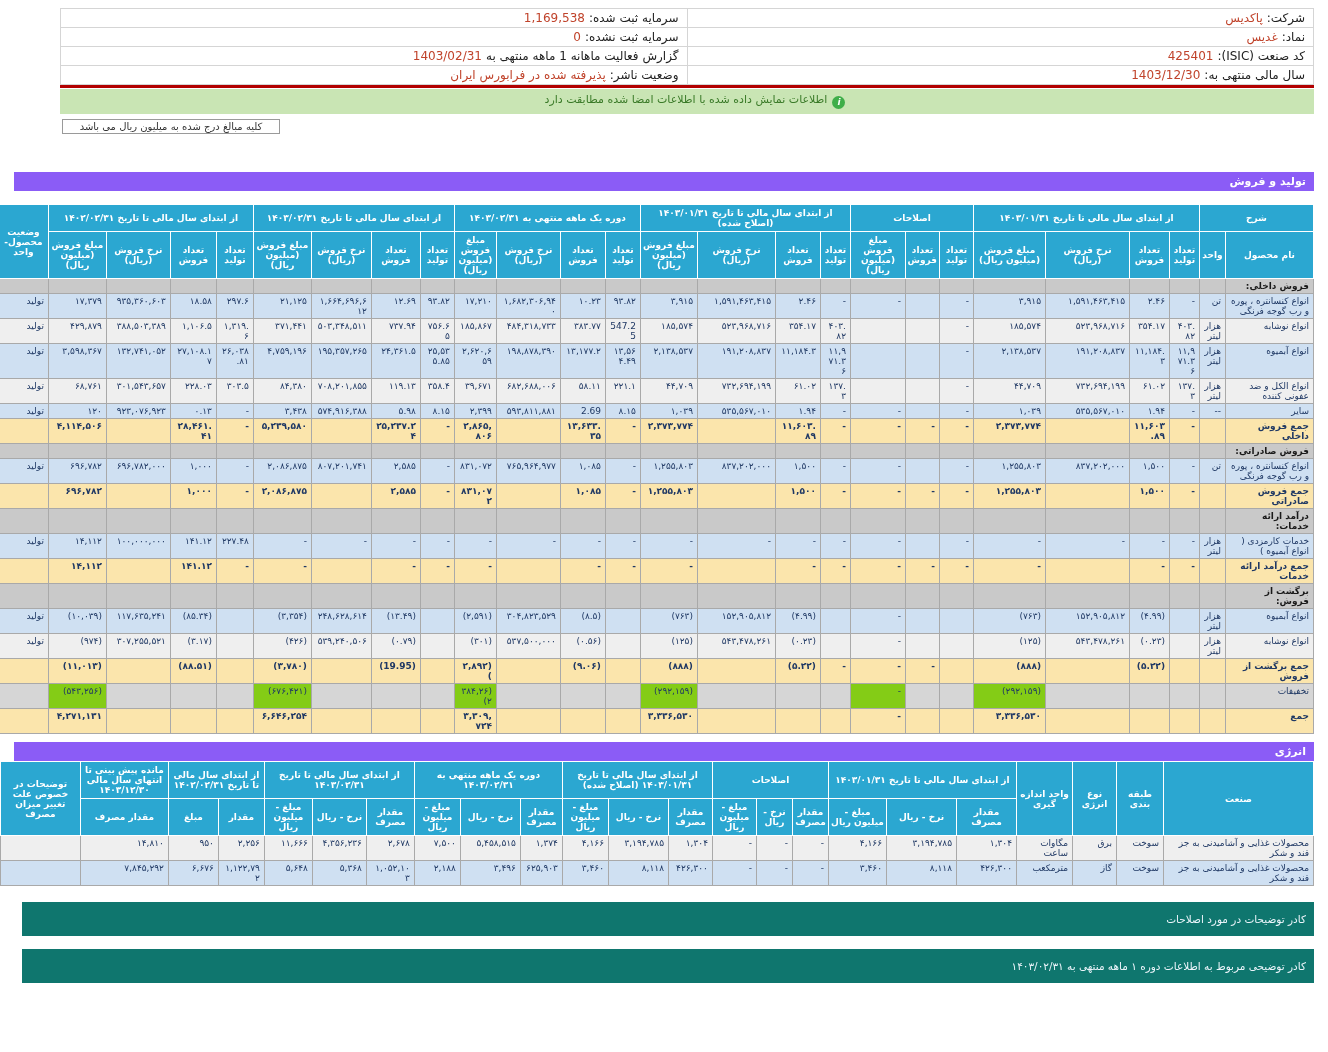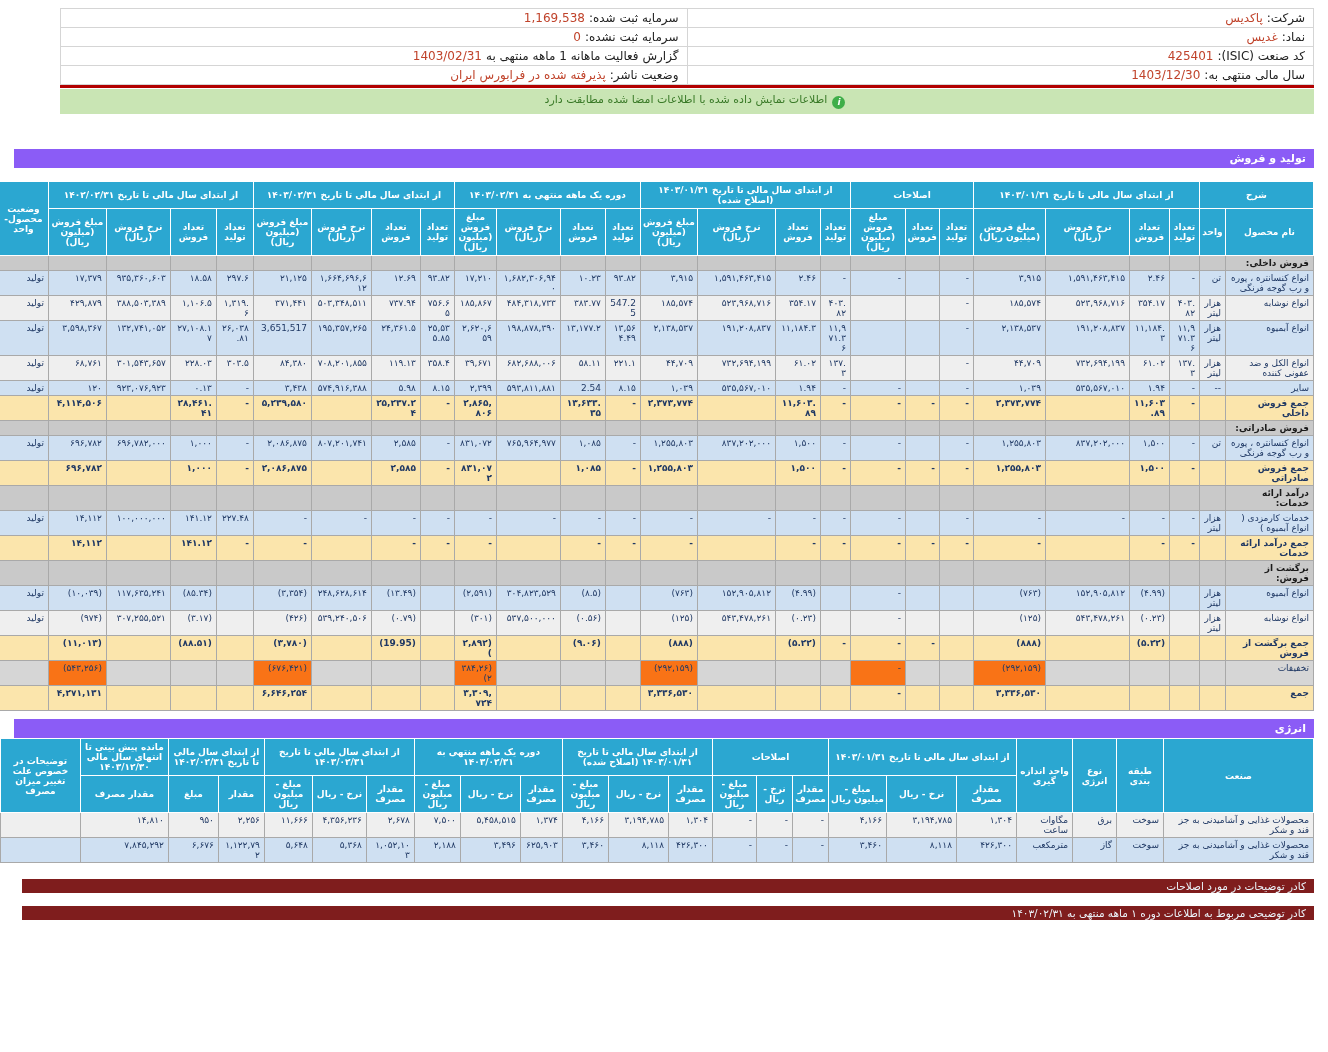--- a/index.html
+++ b/index.html
@@ -31,26 +31,26 @@
   table.grid th { background:#2ba7d1; color:#fff; font-size:9px; font-weight:bold; border:1px solid #fff;
                   padding:3px 2px; text-align:center; vertical-align:middle; }
   table.grid td { border:1px solid #a9a9a9; font-size:9px; color:#1f3864; padding:2px 4px; vertical-align:top;
                   text-align:right; word-wrap:break-word; }
   td.neg { color:#cc0000; }
   tr.row-blue td { background:#cfe0f2; }
   tr.row-gray td { background:#efefef; }
   tr.row-section td { background:#c9c9c9; color:#1a1a1a; font-weight:bold; font-size:9px; }
   tr.row-total td { background:#fbe5ac; font-weight:bold; }
   tr.row-discount td { background:#d6d6d6; }
-  tr.row-discount td.hasval { background:#f97316; }
+  tr.row-discount td.hasval { background:#84cc16; }
   tr.row-discount td.lbl { font-weight:normal; }
   td.lbl { font-size:9px; }
 
   .notes { margin-top:16px; }
-  .notebar { background:#7f1d1d; color:#ecf5fb; font-size:10.5px; padding:1px 8px;margin-left:8px; }
+  .notebar { background:#0f766e; color:#ecf5fb; font-size:10.5px; padding:11px 8px;margin-left:8px; }
   .notegap { height:13px; background:#fff; }
 </style>
 </head>
 <body>
 
 <div class="wrap">
 
   <div class="indent">
     <table class="info">
       <colgroup>
@@ -72,20 +72,23 @@
           </tr>
           <tr>
             <td><span>سال مالی منتهی به:</span><span class="val">1403/12/30</span></td>
             <td><span>وضعیت ناشر:</span><span class="val">پذیرفته شده در فرابورس ایران</span></td>
           </tr>
         </tbody>
     </table>
     <div class="redline"></div>
     <div class="notice">
       <span class="ico">i</span><span>اطلاعات نمایش داده شده با اطلاعات امضا شده مطابقت دارد</span>
+    </div>
+    <div class="btnrow">
+      <div class="amounts-btn">کلیه مبالغ درج شده به میلیون ریال می باشد</div>
     </div>
   </div>
 
   <div class="tealbar">
     <span>تولید و فروش</span>
   </div>
   <div class="tablegap"></div>
 
   <table class="grid" id="ps-table">
       <colgroup>
@@ -254,21 +257,21 @@
           <td>۱۱,۱۸۴.۳</td>
           <td>۱۹۱,۲۰۸,۸۳۷</td>
           <td>۲,۱۳۸,۵۳۷</td>
           <td>۱۳,۵۶۴.۴۹</td>
           <td>۱۳,۱۷۷.۲</td>
           <td>۱۹۸,۸۷۸,۳۹۰</td>
           <td>۲,۶۲۰,۶۵۹</td>
           <td>۲۵,۵۳۵.۸۵</td>
           <td>۲۴,۳۶۱.۵</td>
           <td>۱۹۵,۳۵۷,۲۶۵</td>
-          <td>3,651,517</td>
+          <td>۴,۷۵۹,۱۹۶</td>
           <td>۲۶,۰۳۸.۸۱</td>
           <td>۲۷,۱۰۸.۱۷</td>
           <td>۱۳۲,۷۴۱,۰۵۲</td>
           <td>۳,۵۹۸,۳۶۷</td>
           <td>تولید</td>
         </tr>
         <tr class="row-gray">
           <td class="lbl">انواع الکل و ضد عفونی کننده</td>
           <td>هزار لیتر</td>
           <td>۱۳۷.۳</td>
@@ -304,21 +307,21 @@
           <td>۵۳۵,۵۶۷,۰۱۰</td>
           <td>۱,۰۳۹</td>
           <td>-</td>
           <td>&nbsp;</td>
           <td>-</td>
           <td>-</td>
           <td>۱.۹۴</td>
           <td>۵۳۵,۵۶۷,۰۱۰</td>
           <td>۱,۰۳۹</td>
           <td>۸.۱۵</td>
-          <td>2.54</td>
+          <td>2.69</td>
           <td>۵۹۳,۸۱۱,۸۸۱</td>
           <td>۲,۳۹۹</td>
           <td>۸.۱۵</td>
           <td>۵.۹۸</td>
           <td>۵۷۴,۹۱۶,۳۸۸</td>
           <td>۳,۴۳۸</td>
           <td>-</td>
           <td>۰.۱۳</td>
           <td>۹۲۳,۰۷۶,۹۲۳</td>
           <td>۱۲۰</td>

